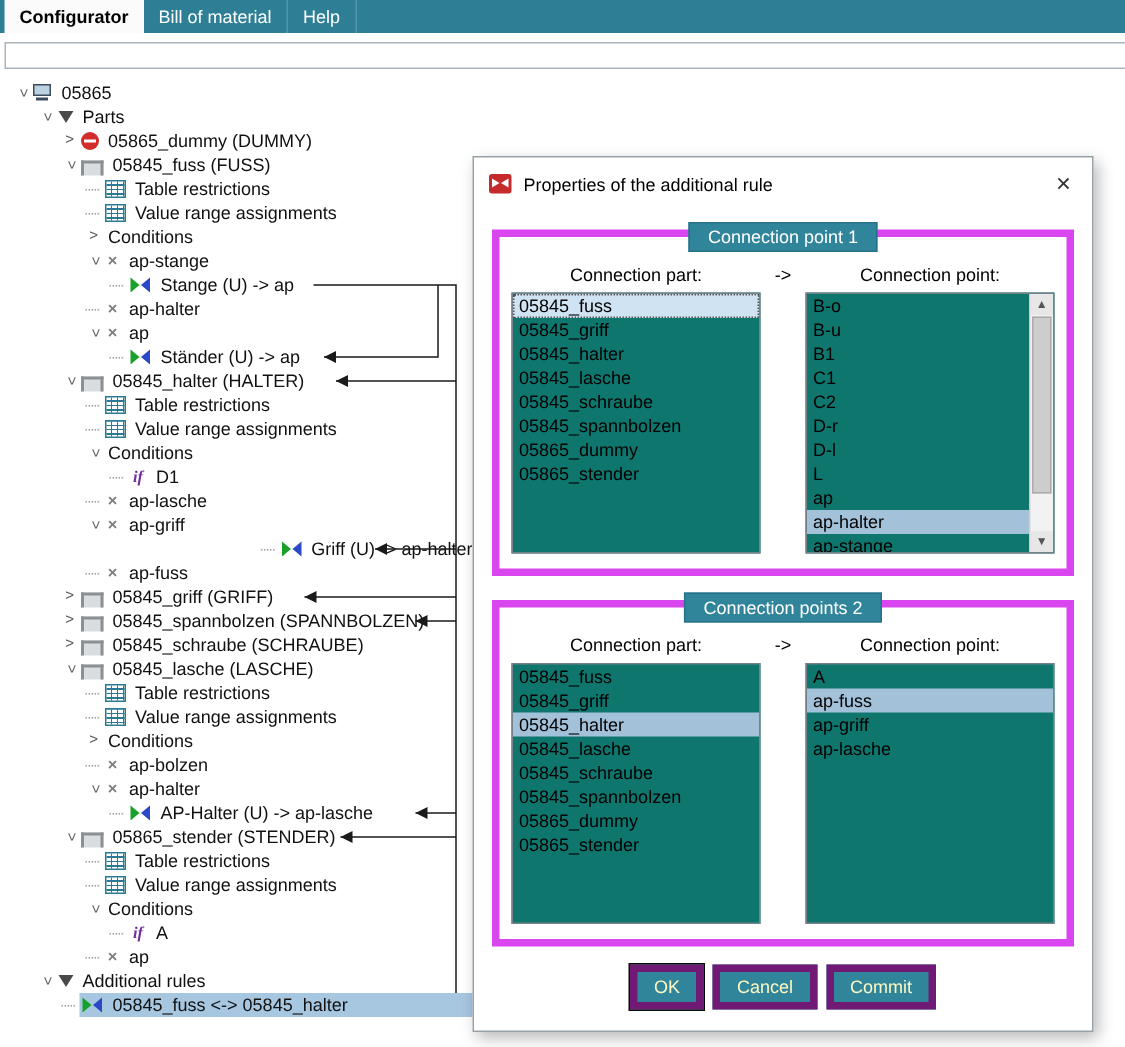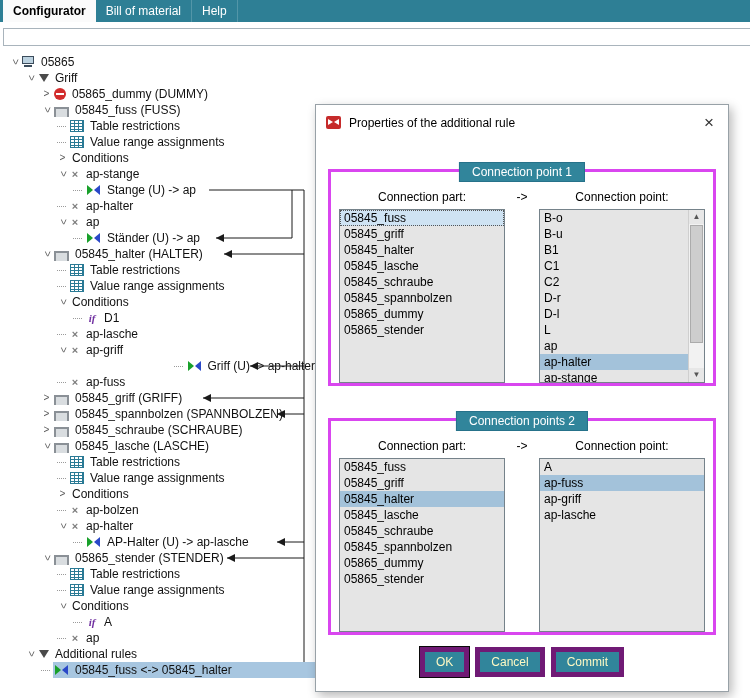--- a/index.html
+++ b/index.html
@@ -48,28 +48,28 @@
   .cl{fill:none;stroke:#1a1a1a;stroke-width:1}
   
   .dialog{position:absolute;left:315px;top:58px;width:412px;background:#fff;border:1px solid #98a1a7;
     box-shadow:3px 4px 10px rgba(0,0,0,.28);z-index:10}
   .dtitle{display:flex;align-items:center;gap:8px;padding:9px 10px 6px}
   .dicon{width:15px;height:13px;background:#c62b2b;border-radius:2px;position:relative;flex:none}
   .dicon::before{content:"";position:absolute;left:2px;top:3px;border-top:3.5px solid transparent;border-bottom:3.5px solid transparent;border-left:5px solid #fff}
   .dicon::after{content:"";position:absolute;right:2px;top:3px;border-top:3.5px solid transparent;border-bottom:3.5px solid transparent;border-right:5px solid #fff}
   .dtitle-text{font-size:12px;flex:1;color:#000}
   .dclose{font-size:17px;line-height:17px;color:#333;padding:0 4px;cursor:default}
-  .group{position:relative;margin:32px 12px 0;border:3px solid #d946ef;padding:18px 8px 0}
+  .group{position:relative;margin:16px 12px 0;border:5px solid #d946ef;padding:18px 8px 10px}
   .legend{position:absolute;top:-10px;left:50%;transform:translateX(-50%);background:#31859b;color:#fff;
     font-size:12px;padding:2px 12px;border:1px solid #26728a;white-space:nowrap}
   .cols{display:flex;align-items:flex-start}
   .col{width:166px;flex:none}
   .collabel{text-align:center;font-size:12px;margin-bottom:5px;color:#000}
   .arrowcell{flex:1;display:flex;align-items:center;justify-content:center;font-size:12px;color:#000}
-  .listbox{height:172px;border:1px solid #75828a;background:#e5e5e5;overflow:hidden;position:relative}
+  .listbox{height:172px;border:1px solid #75828a;background:#0f766e;overflow:hidden;position:relative}
   .items .li{height:16px;line-height:16px;font-size:12px;padding:0 4px;white-space:nowrap;overflow:hidden}
   .li-sel{background:#a3c2da}
   .li-focus{background:#cfe3f3;outline:1px dotted #555;outline-offset:-1px}
   .sb{position:absolute;right:0;top:0;bottom:0;width:15px;background:#f2f2f2;border-left:1px solid #cfcfcf;
     font-size:8px;color:#555;text-align:center}
   .sb .up{position:absolute;top:0;left:0;right:0;height:14px;line-height:14px;background:#e7e7e7}
   .sb .down{position:absolute;bottom:0;left:0;right:0;height:14px;line-height:14px;background:#e7e7e7}
   .sb .thumb{position:absolute;top:15px;left:1px;right:1px;height:116px;background:#cdcdcd;border:1px solid #ababab}
   .btnrow{display:flex;justify-content:center;gap:6px;margin:12px 0 14px}
   .btn{background:#31859b;color:#fef9c3;border:5px solid #701a75;font-size:12px;padding:3px 11px;font-family:inherit;cursor:default}
@@ -93,21 +93,21 @@
         <span class="exp open">&gt;</span>
         <span class="content">
           <span class="ic ic-computer"></span>
           <span class="lbl">05865</span>
         </span>
       </div>
       <div class="trow" style="padding-left: 22px;">
         <span class="exp open">&gt;</span>
         <span class="content">
           <span class="ic ic-triangle"></span>
-          <span class="lbl">Griff</span>
+          <span class="lbl">Parts</span>
         </span>
       </div>
       <div class="trow" style="padding-left: 38px;">
         <span class="exp">&gt;</span>
         <span class="content">
           <span class="ic ic-noentry"></span>
           <span class="lbl">05865_dummy (DUMMY)</span>
         </span>
       </div>
       <div class="trow" style="padding-left: 38px;">

